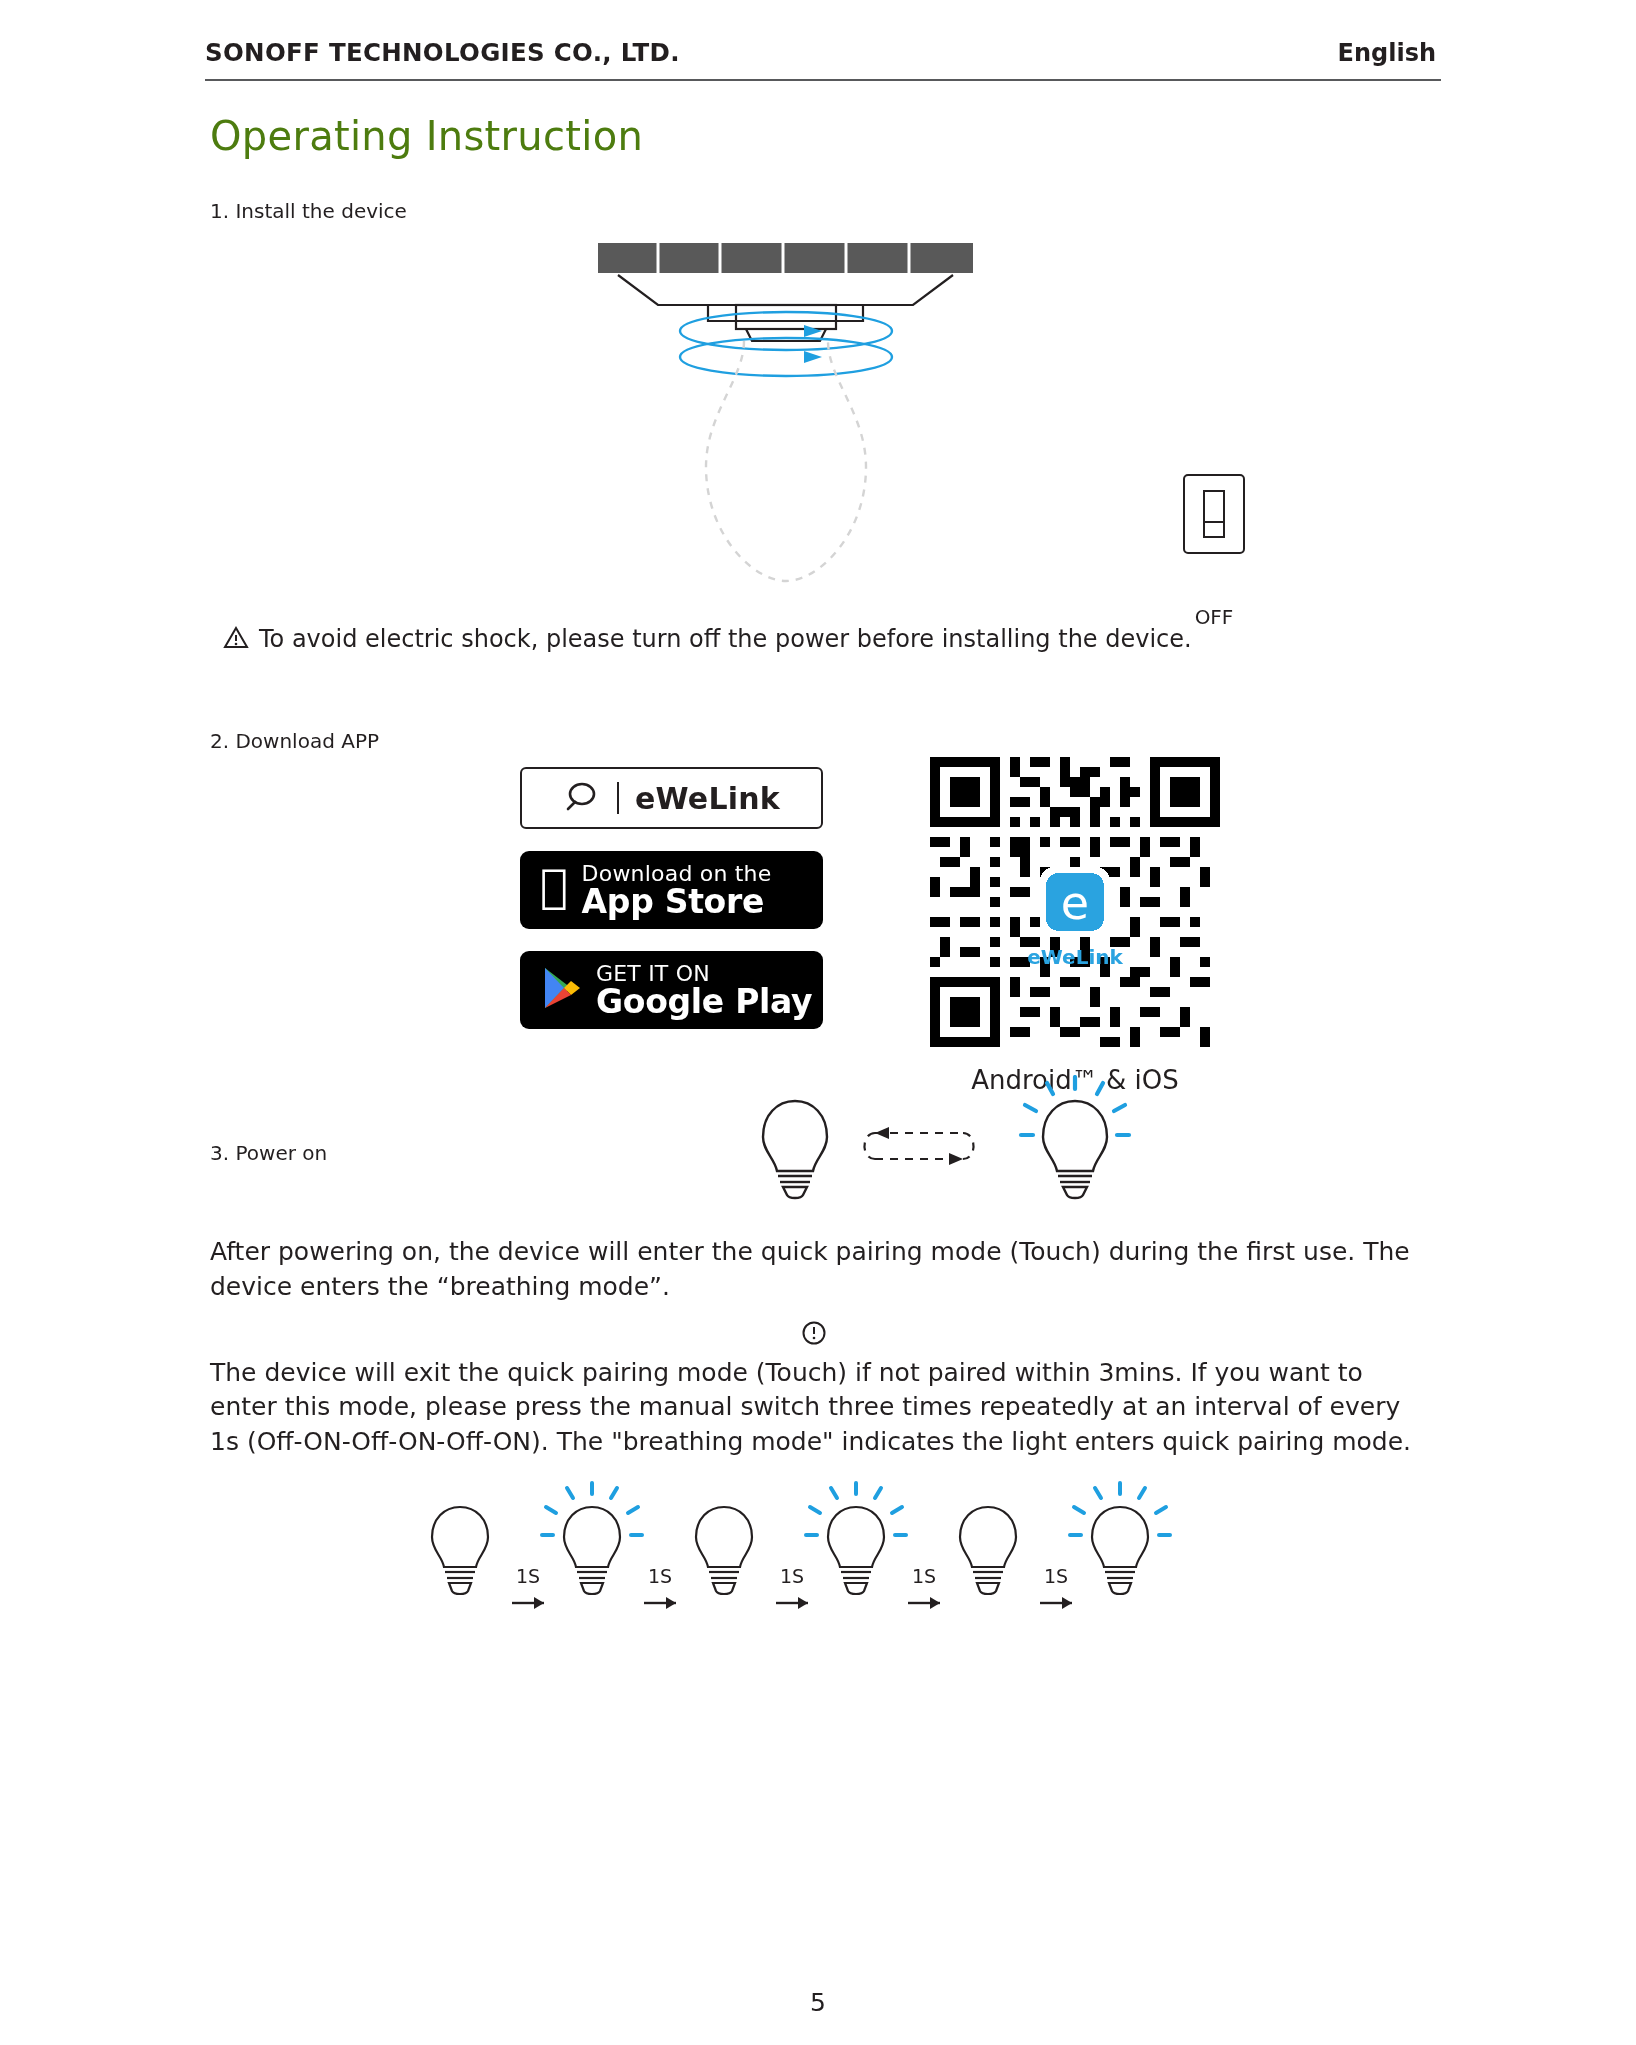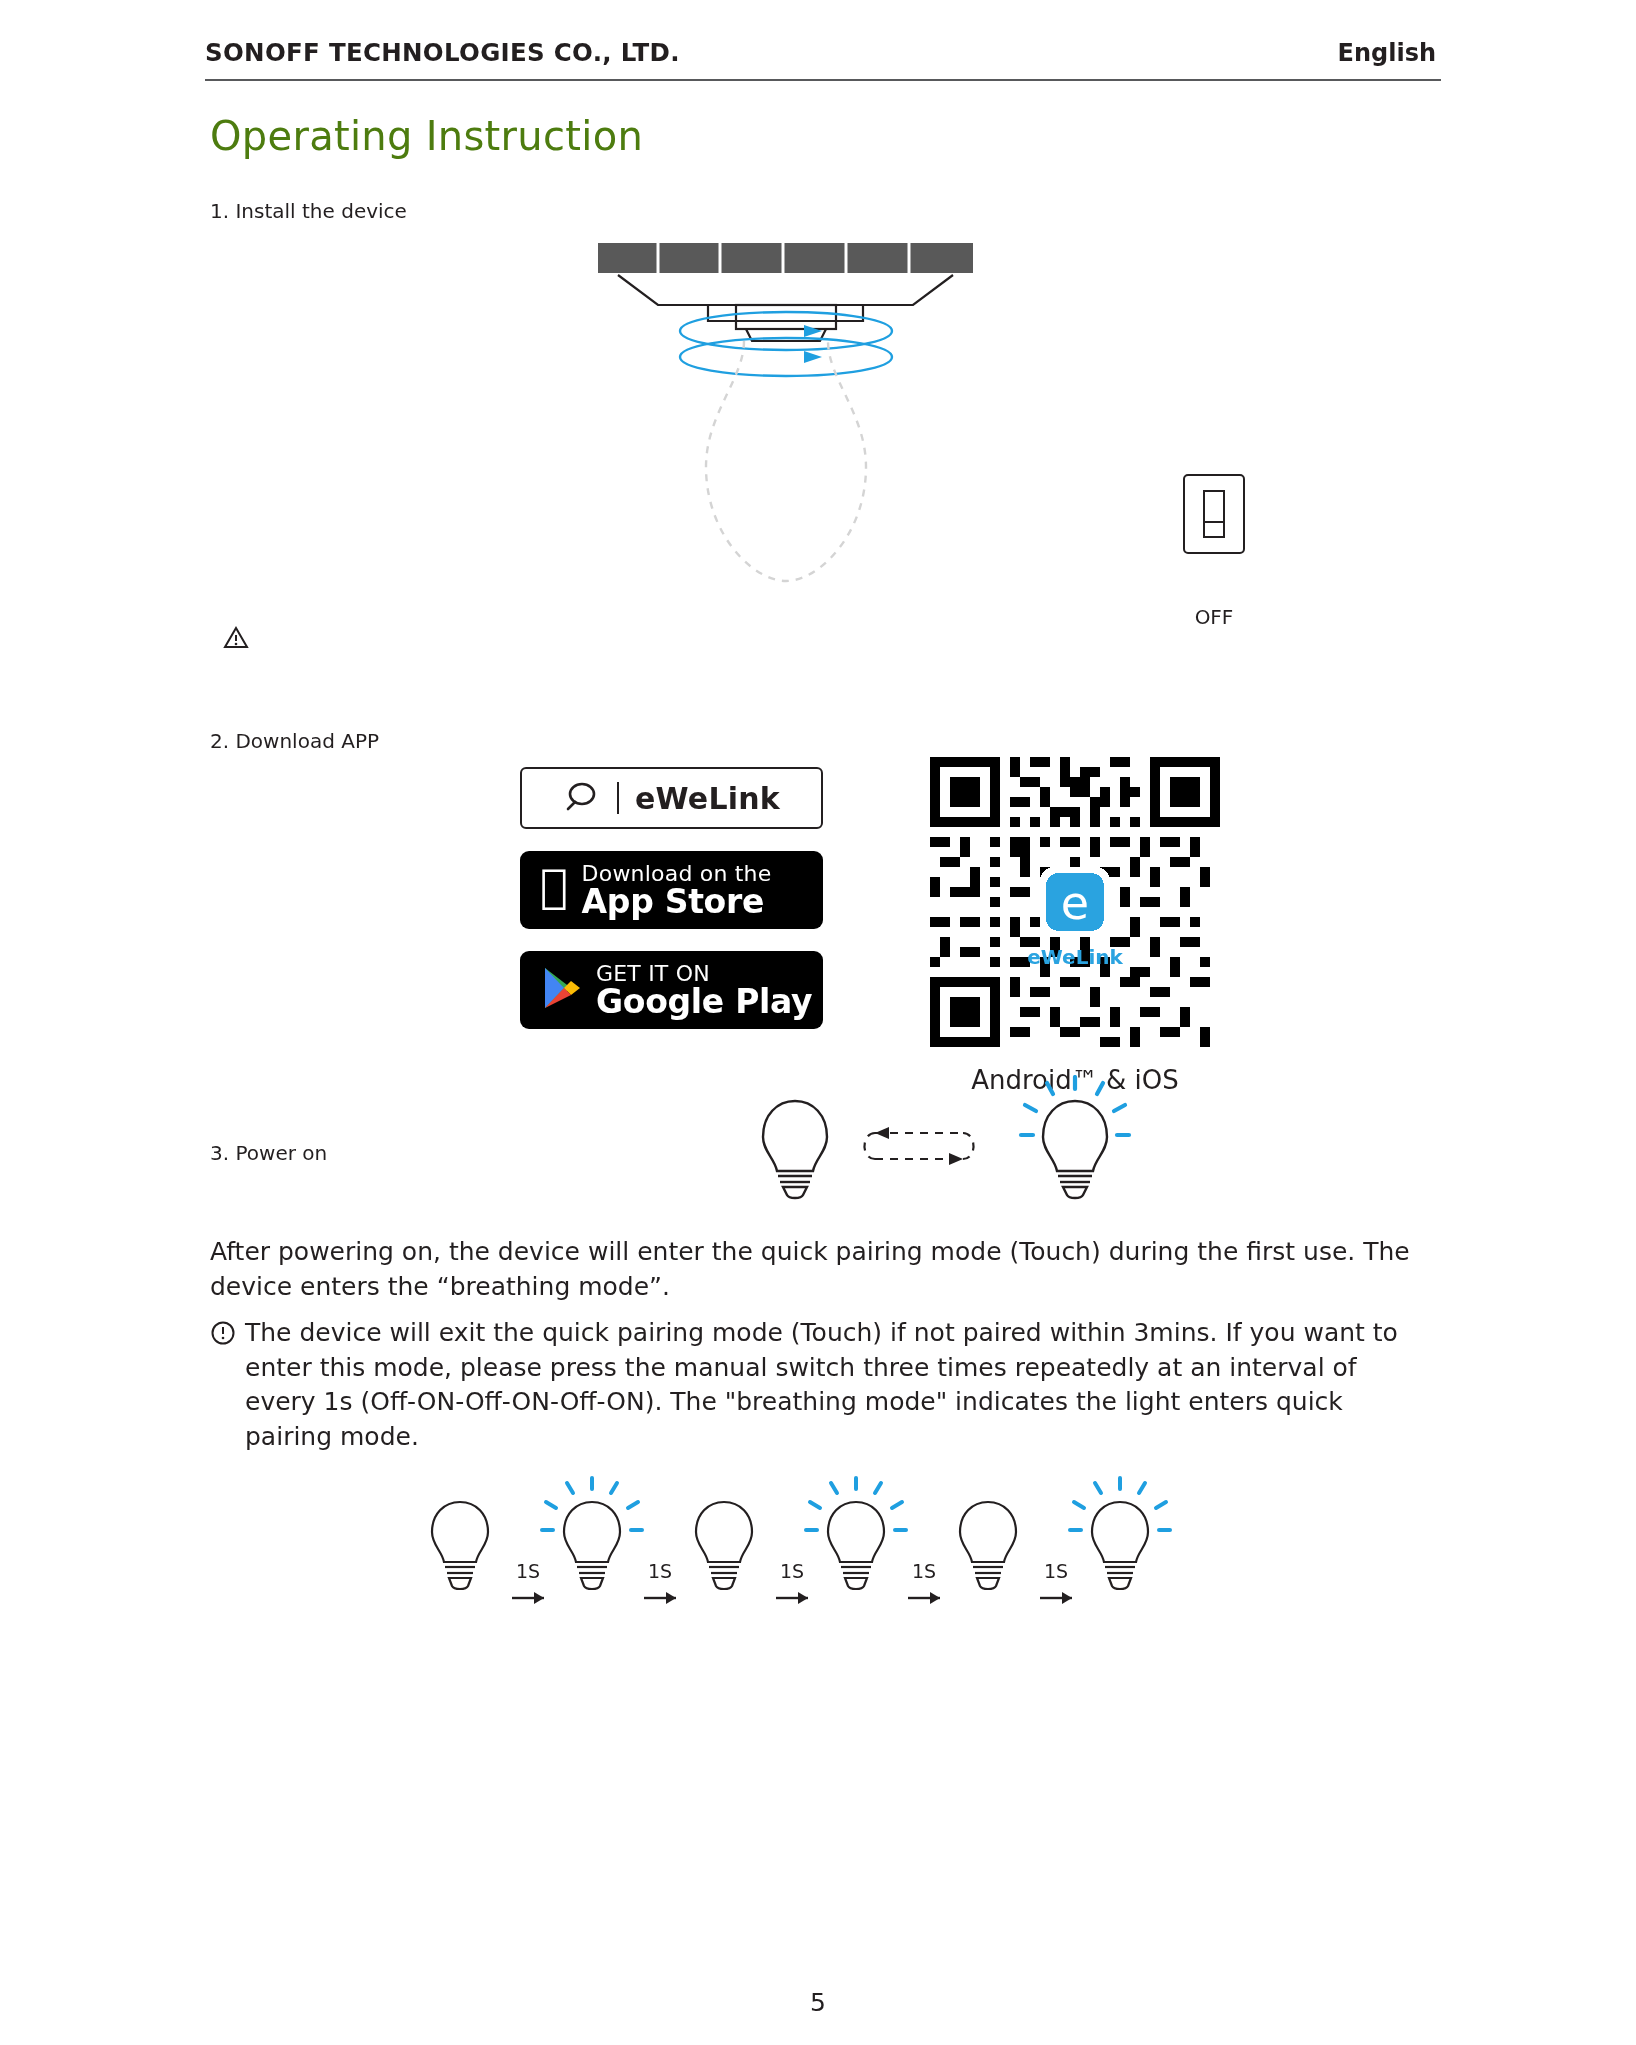--- a/index.html
+++ b/index.html
@@ -192,24 +192,25 @@
 
   
   .para {
     margin: 10px 75px 0 75px;
     font-size: 25px;
     line-height: 1.38;
     color: #231f20;
   }
   .note2 {
     display: flex;
-    align-items: flex-start;
+    align-items: center;
     margin: 12px 75px 16px 75px;
     font-size: 25px;
     line-height: 1.38;
+    flex-direction: column;
   }
   .note2 .ico { flex: 0 0 auto; margin-right: 9px; margin-top: 4px; }
 
   
   .fig-seq {
     position: relative;
     height: 190px;
     margin-top: 12px;
   }
   .fig-seq svg { position: absolute; left: 50%; transform: translateX(-50%); top: 0; }
@@ -279,20 +280,21 @@
   </div>
 
   <div class="note">
     <span class="ico">
       <svg width="26" height="26" viewBox="0 0 26 26">
         <path d="M13 3 L24 22 L2 22 Z" fill="none" stroke="#231f20" stroke-width="2"></path>
         <line x1="13" y1="10" x2="13" y2="16" stroke="#231f20" stroke-width="2"></line>
         <circle cx="13" cy="19" r="1.3" fill="#231f20"></circle>
       </svg>
     </span>
+    <span>To avoid electric shock, please turn off the power before installing the device.</span>
   </div>
 
   <div class="step-label step2" style="margin-top:70px;">2. Download APP</div>
 
   <div class="download-wrap">
 
     <div class="badges">
       <div class="search-box">
         <span class="magnifier">
           <svg width="40" height="34" viewBox="0 0 40 34">

